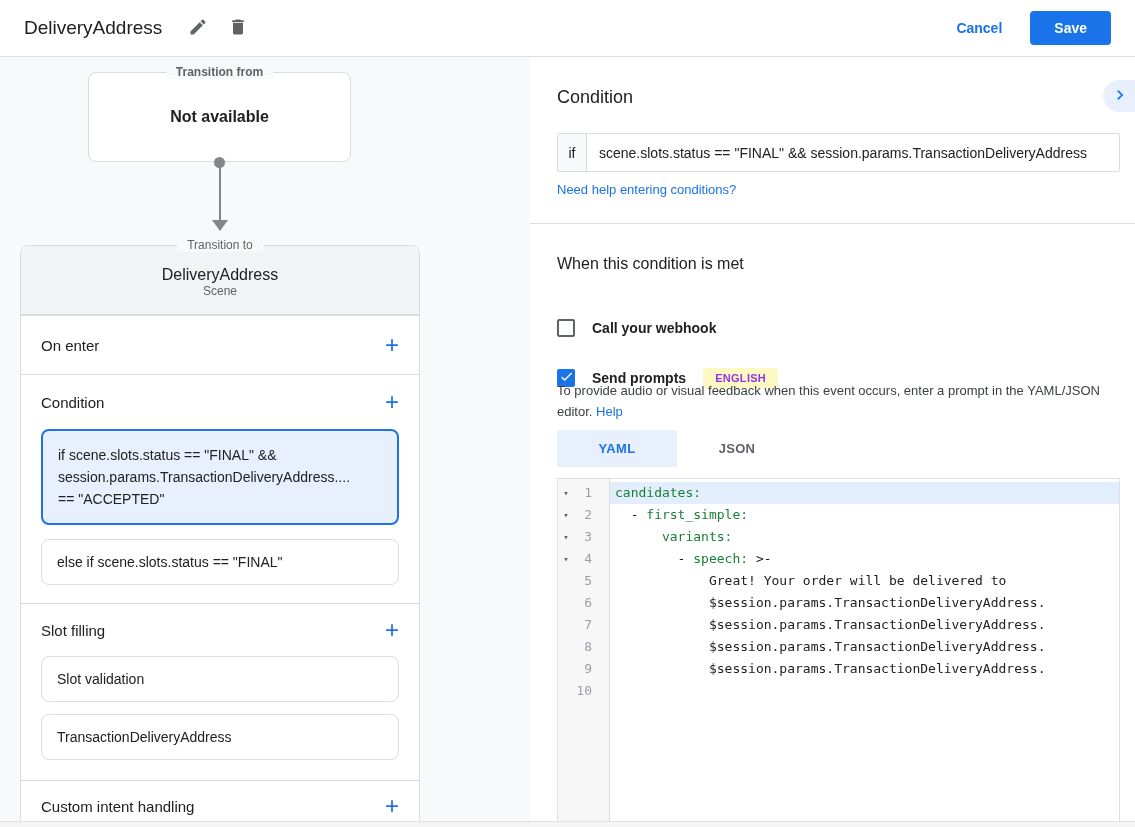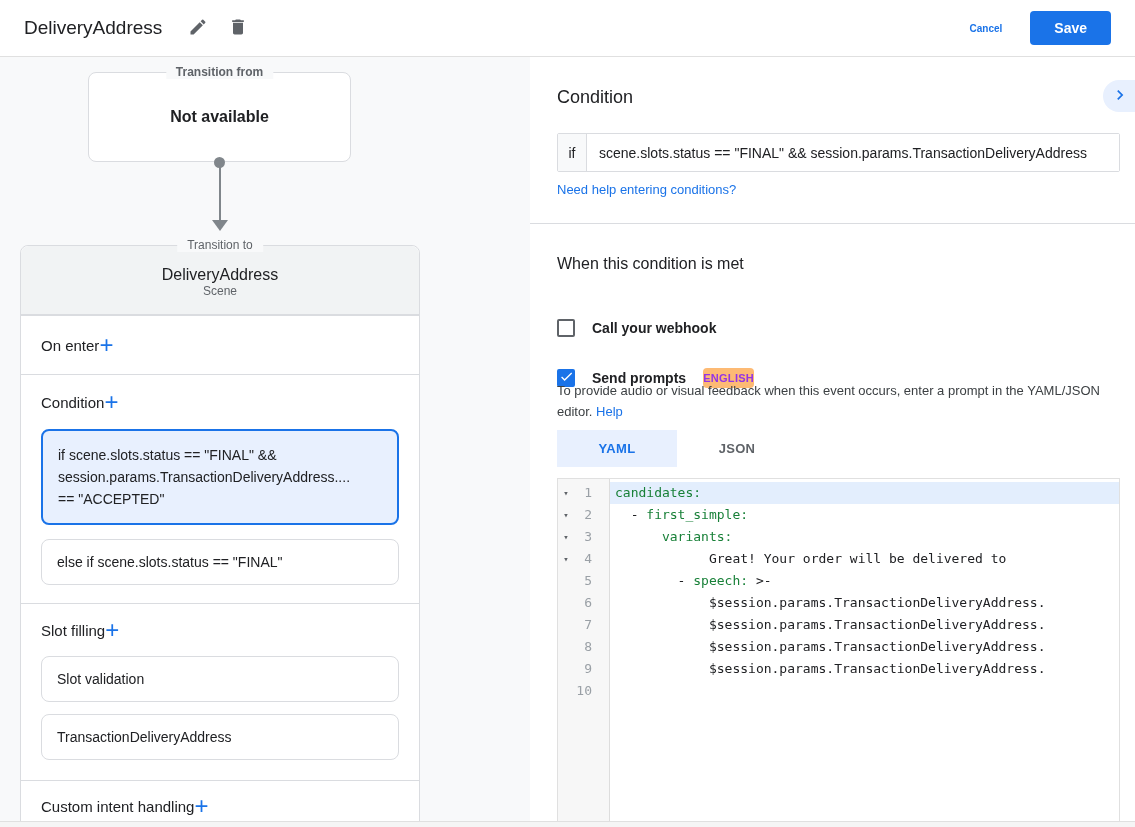--- a/index.html
+++ b/index.html
@@ -11,21 +11,21 @@
   
   .header {
     position:absolute; top:0; left:0; right:0; height:57px;
     display:flex; align-items:center; padding:0 24px;
     border-bottom:1px solid #e0e0e0; background:#fff; z-index:5;
   }
   .header-title { font-size:19px; color:#202124; margin-right:20px; }
   .icon-btn { background:none; border:none; cursor:pointer; padding:6px; display:flex; align-items:center; }
   .icon-btn svg { fill:#5f6368; width:20px; height:20px; }
   .header-spacer { flex:1; }
-  .cancel-btn { background:none; border:none; color:#1a73e8; font-size:10px; font-weight:bold; cursor:pointer; margin-right:28px; font-family:inherit; }
+  .cancel-btn { background:none; border:none; color:#1a73e8; font-size:14px; font-weight:bold; cursor:pointer; margin-right:28px; font-family:inherit; }
   .save-btn { background:#1a73e8; color:#fff; border:none; border-radius:4px; font-size:14px; font-weight:bold; padding:9px 24px; cursor:pointer; font-family:inherit; }
 
   
   .main { position:absolute; top:57px; left:0; right:0; bottom:0; }
 
   
   .left-panel { position:absolute; left:0; top:0; bottom:0; width:530px; background:#f8f9fa; overflow:hidden; }
   .from-box {
     position:absolute; left:88px; top:15px; width:263px; height:90px;
     background:#fff; border:1px solid #dadce0; border-radius:8px;font-weight:bold;
@@ -44,21 +44,21 @@
     background:#fff; border:1px solid #dadce0; border-radius:8px;
   }
   .scene-card-header {
     background:#f1f3f4; border-bottom:1px solid #dadce0; border-radius:8px 8px 0 0;
     text-align:center; padding:20px 10px 16px;
   }
   .scene-name { font-size:16px; color:#202124; }
   .scene-type { font-size:12px; color:#5f6368; }
   .card-section { border-top:1px solid #dadce0; }
   .card-section:first-of-type { border-top:none; }
-  .section-row { display:flex; align-items:center; justify-content:flex-start; padding:0 20px; height:58px; }
+  .section-row { display:flex; align-items:center; justify-content:space-between; padding:0 20px; height:58px; }
   .section-label { font-size:15px; color:#202124; }
   .plus-icon { color:#1a73e8; font-size:24px; font-weight:300; line-height:20px; cursor:pointer; user-select:none; }
   .cond-card-selected {
     margin:0 20px 14px; background:#e8f0fe; border:2px solid #1a73e8; border-radius:8px;
     padding:13px 15px; font-size:14px; line-height:22px; color:#202124; white-space:pre-line; cursor:pointer;
   }
   .cond-card {
     margin:0 20px 18px; background:#fff; border:1px solid #dadce0; border-radius:8px;
     padding:14px 15px; font-size:14px; color:#202124; cursor:pointer;
   }
@@ -89,22 +89,22 @@
   .rp-divider { position:absolute; left:0; right:0; top:166px; border-top:1px solid #dadce0; }
   .when-title { position:absolute; left:27px; top:198px; font-size:16px; color:#202124; }
   .check-row { position:absolute; left:27px; display:flex; align-items:center;margin-top:20px; }
   .check-row.webhook { top:242px; }
   .check-row.prompts { top:291px; }
   .checkbox { width:18px; height:18px; border:2px solid #5f6368; border-radius:2px; margin-right:17px; cursor:pointer; flex:none; background:#fff; }
   .checkbox.checked { background:#1a73e8; border-color:#1a73e8; display:flex; align-items:center; justify-content:center; }
   .checkbox.checked svg { fill:#fff; width:15px; height:15px; }
   .check-label { font-size:14px; font-weight:bold; color:#202124; }
   .lang-badge {
-    margin-left:17px; background:#fdba74; color:#9334e6; font-size:11px; font-weight:bold;
-    padding:4px 0; border-radius:4px; letter-spacing:.3px;
+    margin-left:17px; background:#fef9c3; color:#9334e6; font-size:11px; font-weight:bold;
+    padding:4px 12px; border-radius:4px; letter-spacing:.3px;
   }
   .prompt-desc { position:absolute; left:27px; top:323px; width:563px; font-size:13px; line-height:21px; color:#3c4043; }
   .help-link { color:#1a73e8; text-decoration:none; }
 
   .tabs { position:absolute; left:27px; top:373px; display:flex; height:37px; }
   .tab { width:120px; display:flex; align-items:center; justify-content:center; font-size:13px; font-weight:bold; color:#5f6368; cursor:pointer; letter-spacing:.3px; }
   .tab.active { background:#e8f0fe; color:#1a73e8; }
 
   
   .editor {
@@ -296,22 +296,22 @@
             </div>
             <div class="gutter-row">
               <span class="fold"></span>
               <span class="lnum">10</span>
             </div>
           </div>
         <div class="code-area">
             <div class="code-row active"><span class="tok-key">candidates:</span></div>
             <div class="code-row"><span class="tok-plain">  - </span><span class="tok-key">first_simple:</span></div>
             <div class="code-row"><span class="tok-plain">      </span><span class="tok-key">variants:</span></div>
+            <div class="code-row"><span class="tok-plain">        - </span><span class="tok-key">speech:</span><span class="tok-plain"> &gt;-</span></div>
             <div class="code-row"><span class="tok-plain">            Great! Your order will be delivered to</span></div>
-            <div class="code-row"><span class="tok-plain">        - </span><span class="tok-key">speech:</span><span class="tok-plain"> &gt;-</span></div>
             <div class="code-row"><span class="tok-plain">            $session.params.TransactionDeliveryAddress.</span></div>
             <div class="code-row"><span class="tok-plain">            $session.params.TransactionDeliveryAddress.</span></div>
             <div class="code-row"><span class="tok-plain">            $session.params.TransactionDeliveryAddress.</span></div>
             <div class="code-row"><span class="tok-plain">            $session.params.TransactionDeliveryAddress.</span></div>
             <div class="code-row">&nbsp;</div>
           </div>
       </div>
 
     </div>
   </div>

